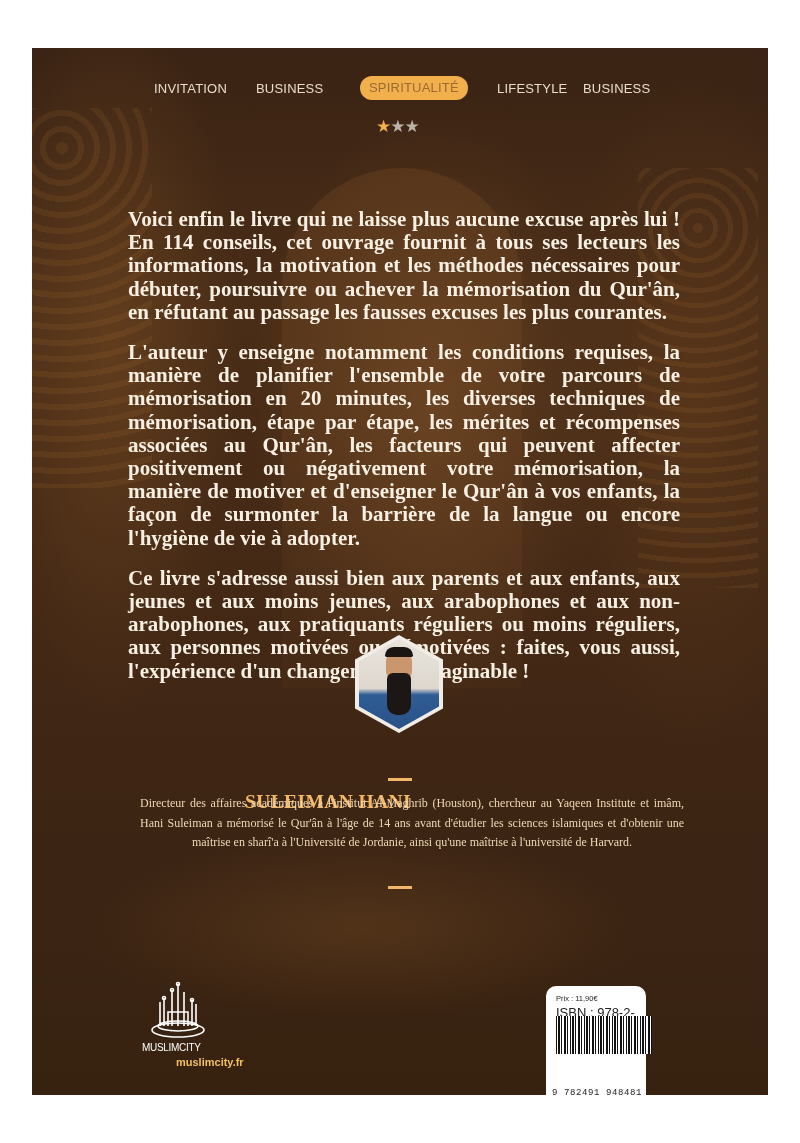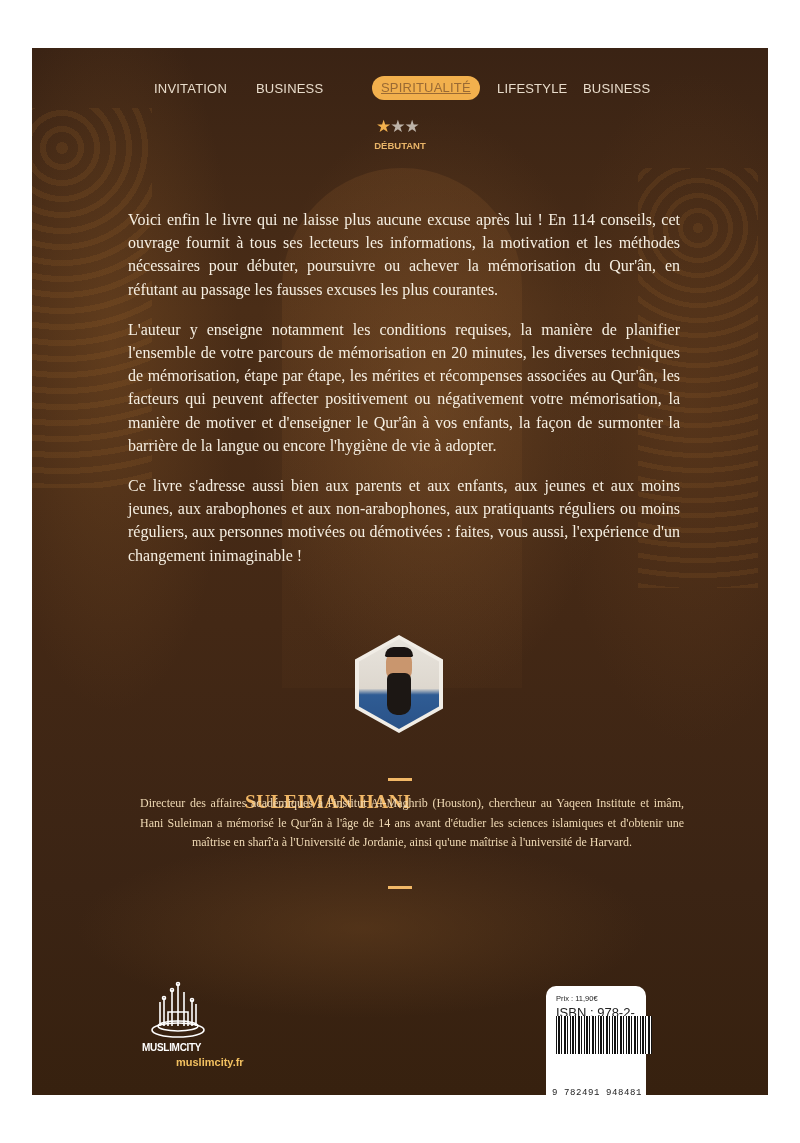--- a/index.html
+++ b/index.html
@@ -55,21 +55,21 @@
     font-family: "DejaVu Sans", sans-serif;
   }
   .star-on { color: #f2b04d; }
   .star-off { color: #bdb3a8; }
   .level {
     position: absolute; top: 92px; left: 0; width: 736px; text-align: center;
     font-family: "Liberation Sans", sans-serif; font-size: 9.5px; color: #e8b468; font-weight: bold;
   }
   .desc {
     position: absolute; left: 96px; top: 160px; width: 552px;
-    color: #f6efe2; font-size: 16px; line-height: 23.2px; font-weight: normal;
+    color: #f6efe2; font-size: 21px; line-height: 23.2px; font-weight: bold;
     text-align: justify;
   }
   .desc p { margin: 0 0 17px 0; }
   .photo {
     position: absolute; left: 323px; top: 587px; width: 88px; height: 98px;
     background: #f1ede6;
     clip-path: polygon(50% 0, 100% 25%, 100% 75%, 50% 100%, 0 75%, 0 25%);
   }
   .photo-inner {
     position: absolute; left: 4px; top: 4px; width: 80px; height: 90px;
@@ -93,21 +93,21 @@
   .bio {
     position: absolute; left: 108px; top: 746px; width: 544px;
     color: #efd9b4; font-size: 12px; line-height: 19.6px; text-align: justify;
     text-align-last: center;
   }
   .logo {
     position: absolute; left: 98px; top: 932px; width: 104px; height: 100px;
   }
   .logo .brand {
     position: absolute; top: 62px; left: 12px;
-    font-family: "Liberation Sans", sans-serif; font-weight: bold; font-size: 10px; color: #ffffff; letter-spacing: -0.3px;
+    font-family: "Liberation Sans", sans-serif; font-weight: normal; font-size: 10px; color: #ffffff; letter-spacing: -0.3px;
   }
   .logo .url {
     position: absolute; top: 76px; left: 12px;
     font-family: "Liberation Sans", sans-serif; font-weight: bold; font-size: 11px; color: #f2c060; padding-left: 34px;
   }
   .barcode-box {
     position: absolute; left: 514px; top: 938px; width: 100px; height: 112px;
     background: #ffffff; border-radius: 10px 10px 0 0;
     font-family: "Liberation Sans", sans-serif; color: #222;
   }
@@ -129,29 +129,28 @@
 <body>
 
 <div class="cover">
   <div class="lattice"></div>
   <div class="lattice-right"></div>
   <div class="arch"></div>
 
   <div class="nav">
     <span style="left:122px;">INVITATION</span>
     <span style="left:224px;">BUSINESS</span>
-    <span class="active" style="left:340px;text-decoration:underline;">SPIRITUALITÉ</span>
+    <span class="active" style="left:328px;">SPIRITUALITÉ</span>
     <span style="left:465px;">LIFESTYLE</span>
     <span style="left:551px;text-align:center;">BUSINESS</span>
   </div>
 
   <div class="stars">
     <span class="star-on">★</span><span class="star-off">★</span><span class="star-off">★</span>
   </div>
-  <div class="level">DÉBUTANT</div>
 
   <div class="desc">
     <p>Voici enfin le livre qui ne laisse plus aucune excuse après lui ! En 114 conseils, cet ouvrage fournit à tous ses lecteurs les informations, la motivation et les méthodes nécessaires pour débuter, poursuivre ou achever la mémorisation du Qur'ân, en réfutant au passage les fausses excuses les plus courantes.</p>
     <p>L'auteur y enseigne notamment les conditions requises, la manière de planifier l'ensemble de votre parcours de mémorisation en 20 minutes, les diverses techniques de mémorisation, étape par étape, les mérites et récompenses associées au Qur'ân, les facteurs qui peuvent affecter positivement ou négativement votre mémorisation, la manière de motiver et d'enseigner le Qur'ân à vos enfants, la façon de surmonter la barrière de la langue ou encore l'hygiène de vie à adopter.</p>
     <p>Ce livre s'adresse aussi bien aux parents et aux enfants, aux jeunes et aux moins jeunes, aux arabophones et aux non-arabophones, aux pratiquants réguliers ou moins réguliers, aux personnes motivées ou démotivées : faites, vous aussi, l'expérience d'un changement inimaginable !</p>
   </div>
 
   <div class="photo">
     <div class="photo-inner">
       <div class="face"></div>

